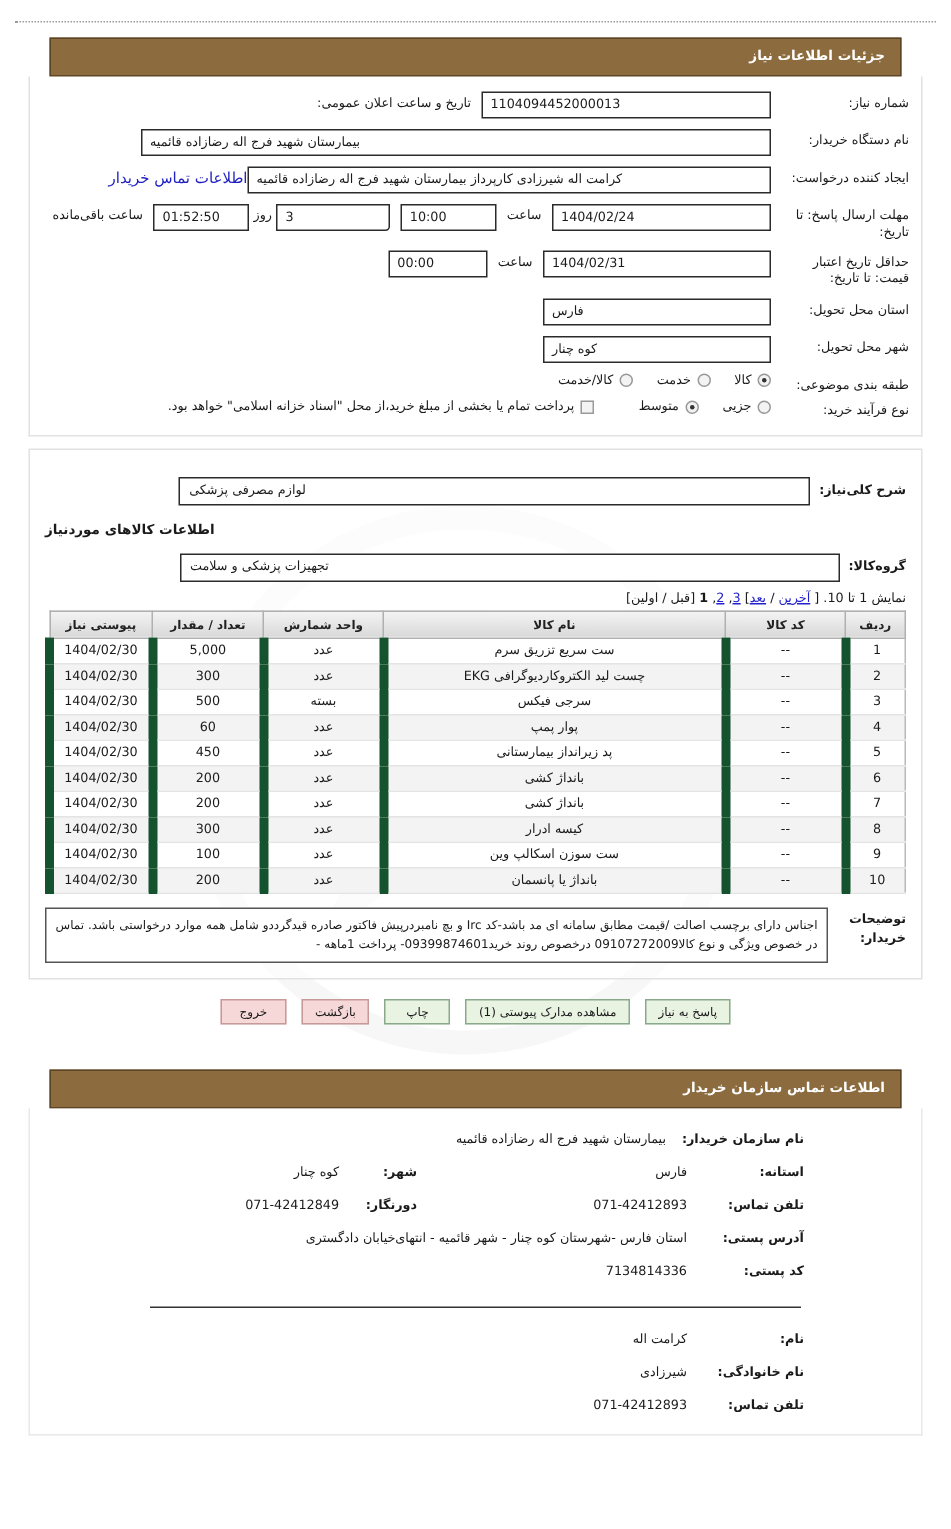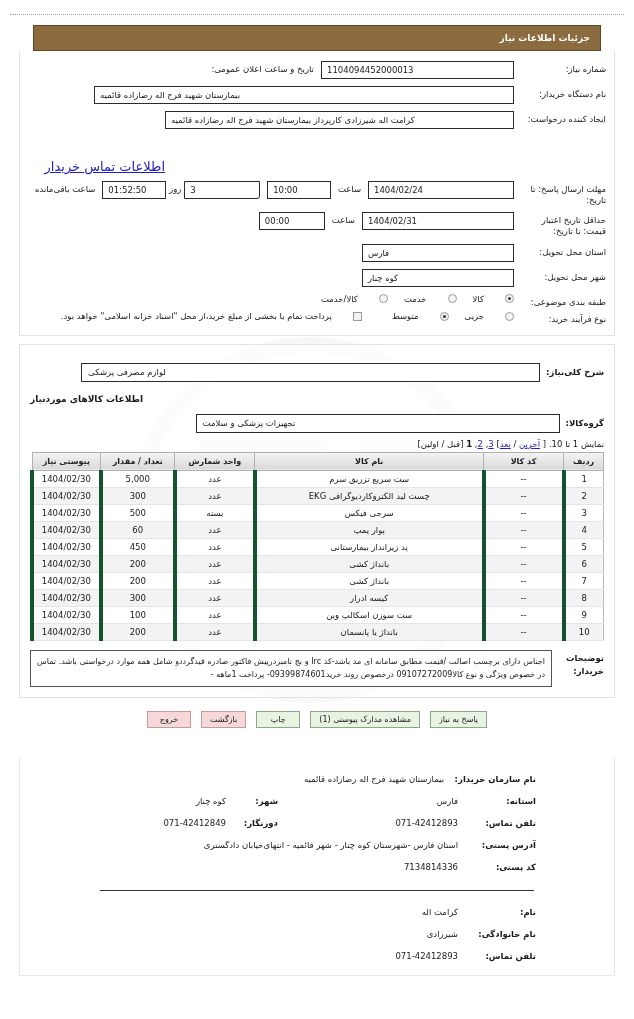--- a/index.html
+++ b/index.html
@@ -91,26 +91,24 @@
   .w-time { width: 66px; }
   .w-days { width: 78px; }
   .w-clock { width: 66px; }
   .inline-lbl {
     padding: 3px 7px 0 7px;
     font-size: 8.5px;
     white-space: nowrap;
   }
   .link {
     color: #2020c0;
-    text-decoration: underline;
-    font-size: 13px;
+    font-size: 10px;
     padding-top: 3px;
     white-space: nowrap;
     cursor: pointer;
-    margin-top: 45px;
   }
   .linkplain {
     color: #2222cc;
     text-decoration: underline;
     cursor: pointer;
   }
 
   
   .radio-line {
     display: flex; align-items: center;
@@ -134,21 +132,21 @@
     border-radius: 50%;
     background: #333;
   }
   .cbox {
     width: 9px; height: 9px;
     border: 1px solid #9a9a9a;
     background: #f3f3f3;
     display: inline-block;
     flex: 0 0 9px;
   }
-  .opt { margin-left: 12px; display: flex; align-items: center; gap: 21px; white-space: nowrap;}
+  .opt { margin-left: 12px; display: flex; align-items: center; gap: 4px; white-space: nowrap;}
 
   
   .kv-row { display: flex; align-items: center; margin: 6px 0; }
   .kv-label { font-weight: bold; font-size: 8.5px; padding-left: 6px; white-space: nowrap; }
   .big-input {
     border: 1px solid #2b2b2b;
     background: #fff;
     height: 19px;
     line-height: 17px;
     text-align: right;
@@ -179,21 +177,21 @@
     background: linear-gradient(#f4f4f4,#d9d9d9);
     border: 1px solid #b0b0b0;
     padding: 4px 3px;
     font-weight: bold;
     font-size: 8px;
     text-align: center;
     color: #222;
   }
   table.items td {
     border-bottom: 1px solid #e4e4e4;
-    border-left: 4px solid #14532d;
+    border-left: 6px solid #14532d;
     padding: 3px 4px;
     text-align: center;
     font-size: 8.5px;
     height: 17px;
   }
   table.items tr:nth-child(even) td { background: #f3f3f3; }
   table.items tr:nth-child(odd) td { background: #ffffff; }
   td.name { text-align: center; }
 
   
@@ -360,28 +358,28 @@
             </span>
           </div>
         </div>
 
       </div>
 
       <div class="section-body" style="border-top:1px solid #e2e2e2;margin-top:8px;padding:12px 10px 10px 10px">
 
         <div class="kv-row">
           <div class="kv-label">شرح کلی‌نیاز:</div>
-          <div class="big-input" style="width:459px">لوازم مصرفی پزشکی</div>
+          <div class="big-input" style="width:421px">لوازم مصرفی پزشکی</div>
         </div>
 
         <div class="sect-title">اطلاعات کالاهای موردنیاز</div>
 
         <div class="kv-row">
           <div class="kv-label">گروه‌کالا:</div>
-          <div class="big-input" style="width:364px">تجهیزات پزشکی و سلامت</div>
+          <div class="big-input" style="width:440px">تجهیزات پزشکی و سلامت</div>
         </div>
 
         <div class="paging">
           <span>نمایش 1 تا 10.</span>
           <span>[ </span><span class="linkplain">آخرین</span>
           <span> / </span><span class="linkplain">بعد</span><span>]</span>
           <span class="linkplain">3</span><span>, </span><span class="linkplain">2</span><span>, </span><b>1</b>
           <span>[</span><span>قبل</span>
           <span> / </span><span>اولین</span><span>]</span>
         </div>
@@ -495,20 +493,21 @@
         <div class="btn">پاسخ به نیاز</div>
         <div class="btn">مشاهده مدارک پیوستی (1)</div>
         <div class="btn">چاپ</div>
         <div class="btn pink">بازگشت</div>
         <div class="btn pink">خروج</div>
       </div>
 
     </div>
 
     <div style="margin:30px 10px 0 10px">
+      <div class="panel-header">اطلاعات تماس سازمان خریدار</div>
 
       <div class="contact-body">
 
         <div class="crow" style="padding-right:58px">
           <div class="clbl" style="width:92px;flex:0 0 92px">نام سازمان خریدار:</div>
           <div class="cval">بیمارستان شهید فرج اله رضازاده قائمیه</div>
         </div>
 
         <div class="crow" style="padding-right:58px">
           <div class="clbl">استانه:</div>

